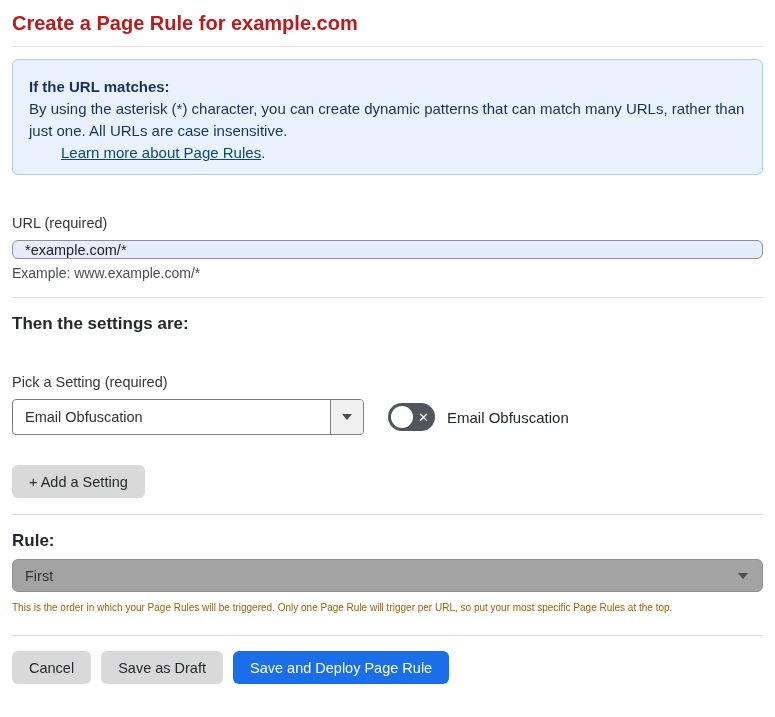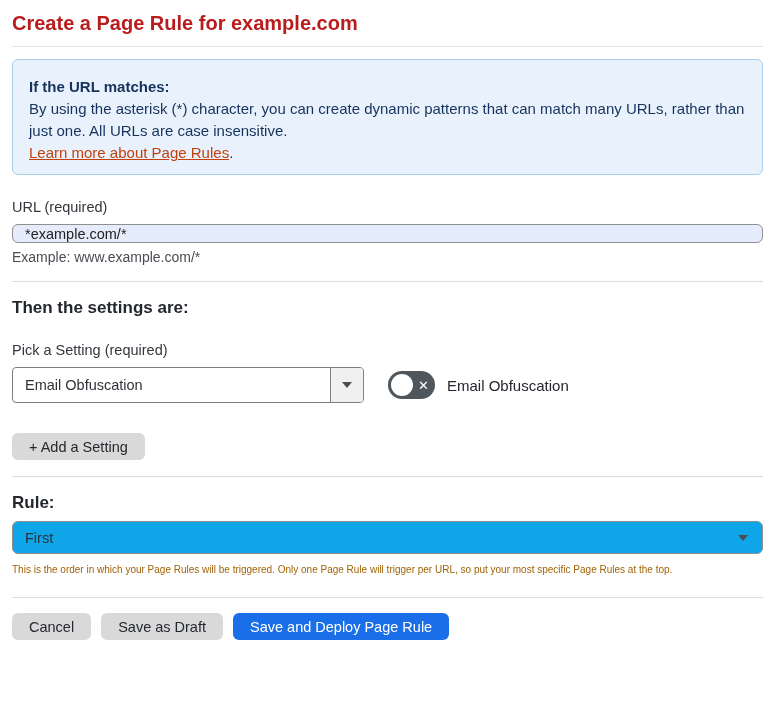--- a/index.html
+++ b/index.html
@@ -19,23 +19,23 @@
   .callout {
     margin-top: 12px;
     background: #e9f2fc;
     border: 1px solid #abceec;
     border-radius: 6px;
     padding: 16px 16px 10px;
     color: #16325c;
     font-size: 15px; line-height: 22px;
   }
   .callout-heading { font-weight: 700; }
-  .callout-link { color: #c2410c; text-decoration: underline; cursor: pointer; }
+  .callout-link { color: #0c4a6e; text-decoration: underline; cursor: pointer; margin-left: 32px; }
 
-  .field-label { margin-top: 24px; font-size: 14.5px; line-height: 17px; color: #33373d; }
+  .field-label { margin-top: 40px; font-size: 14.5px; line-height: 17px; color: #33373d; }
 
   .url-input {
     display: block; margin-top: 8px; width: 100%; height: 19px;
     background: #e5ecfb;
     border: 1px solid #8f8f8f; border-radius: 6px;
     padding: 0 12px; font-size: 14.5px; color: #222;
     font-family: "Liberation Sans", "DejaVu Sans", sans-serif;
     outline: none;
   }
   .helper { margin-top: 6px; font-size: 14px; line-height: 16px; color: #4a4d52; }
@@ -73,33 +73,33 @@
     background: #4f565c; border-radius: 14px;
     display: flex; align-items: center; padding: 0 3px;
     cursor: pointer;
   }
   .toggle-knob { width: 22px; height: 22px; background: #fff; border-radius: 50%; }
   .toggle-x { color: #fff; font-size: 13px; line-height: 1; margin-left: 5px; }
   .toggle-label { margin-left: 12px; font-size: 15px; color: #24282e; }
 
   .btn {
     display: inline-flex; align-items: center; justify-content: center;
-    height: 27px; padding: 0 17px;
+    height: 33px; padding: 0 17px;
     border: none; border-radius: 6px;
     font-size: 14.5px; font-family: "Liberation Sans", "DejaVu Sans", sans-serif;
     cursor: pointer;
   }
   .btn-gray { background: #d9d9d9; color: #24282e; }
   .btn-blue { background: #1a6ee8; color: #fff; }
 
   .add-setting-btn { margin-top: 30px; }
 
   .order-select {
     margin-top: 8px; width: 100%; height: 33px;
-    background: #0ea5e9; border: 1px solid #8f8f8f; border-radius: 6px;
+    background: #a3a3a3; border: 1px solid #8f8f8f; border-radius: 6px;
     display: flex; align-items: center; justify-content: space-between;
     padding: 0 14px 0 12px; font-size: 14.5px; color: #2f3237;
     cursor: pointer;
   }
   .order-desc { margin-top: 5px; font-size: 10px; line-height: 22px; color: #a16207; max-width: 745px; }
 
   .footer { margin-top: 16px; border-top: 1px solid #dcdcdc; padding-top: 15px; display: flex; align-items: center; }
   .footer .btn + .btn { margin-left: 10px; }
   .footer .btn-blue { margin-left: 12px; }
 </style>

